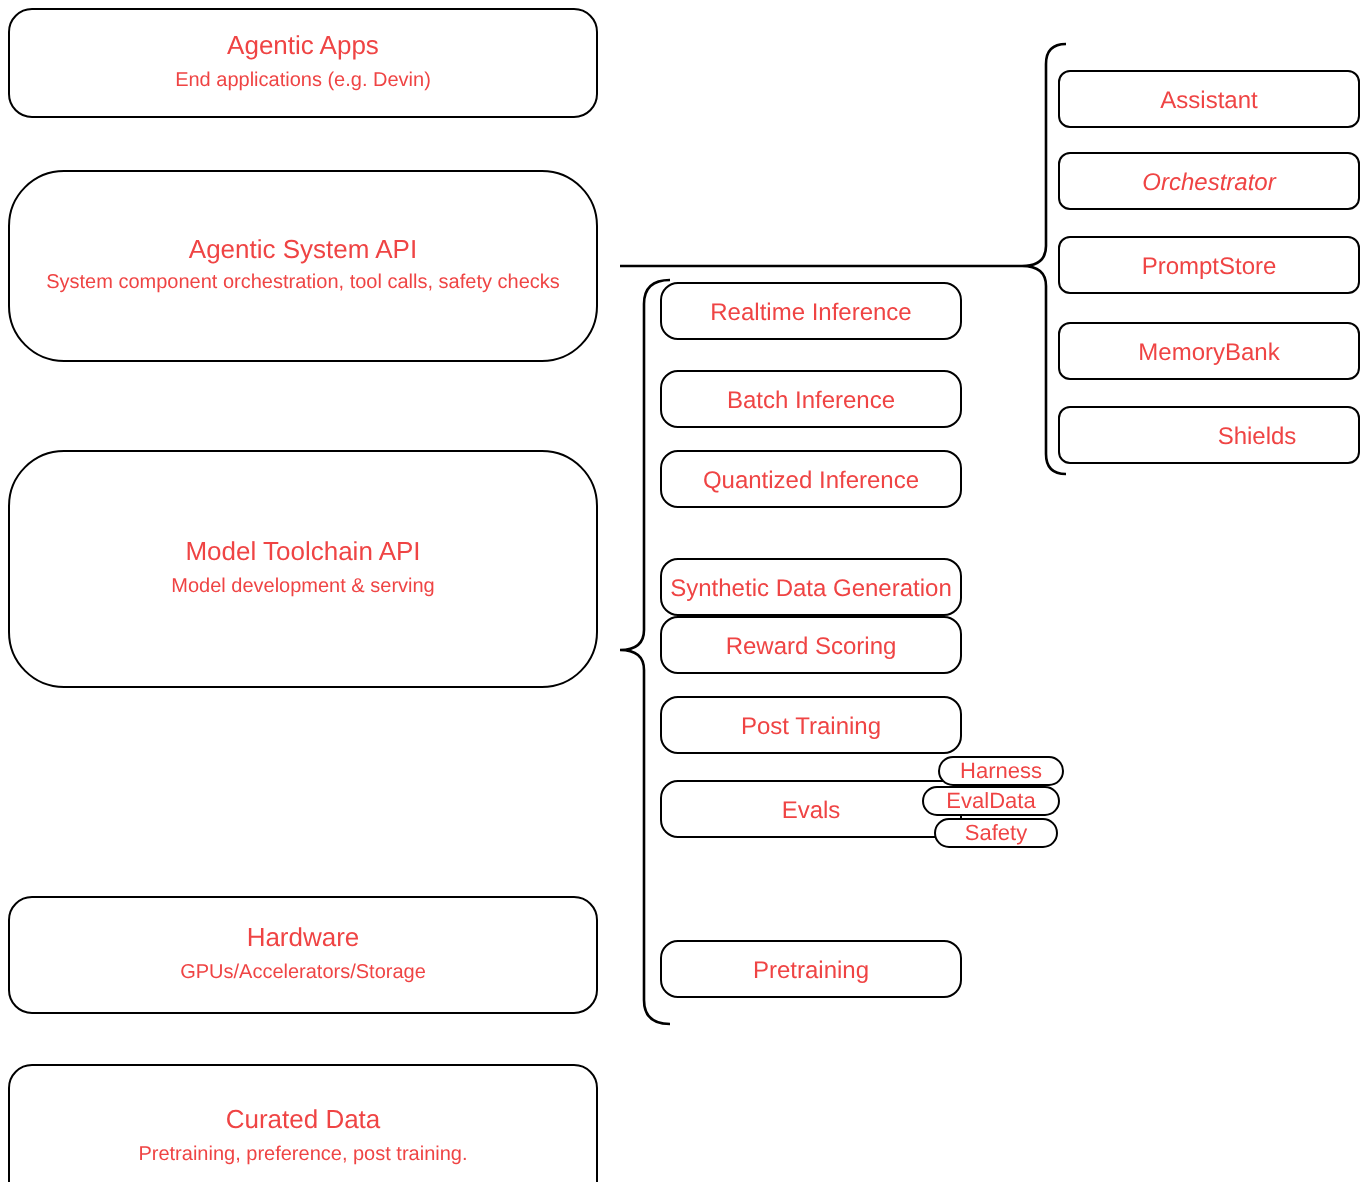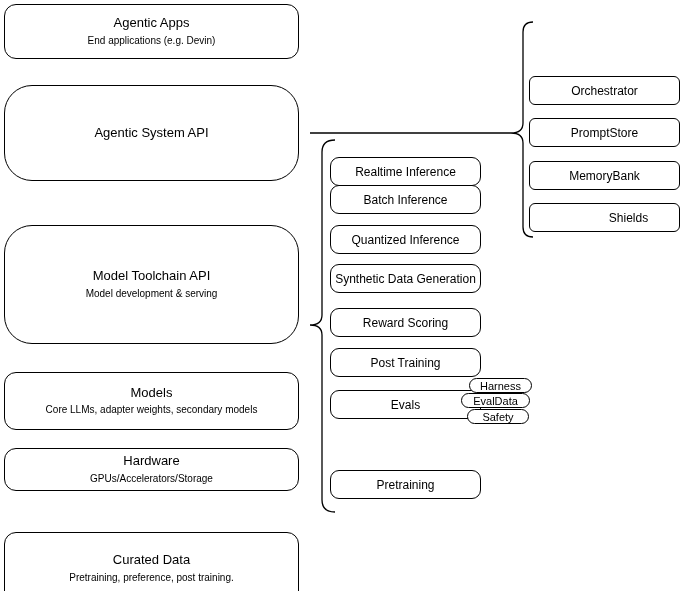--- a/index.html
+++ b/index.html
@@ -1,43 +1,43 @@
 <!DOCTYPE html>
 <html><head>
 <meta charset="utf-8">
 <style>
   html,body{margin:0;padding:0;background:#ffffff;}
   #canvas{
     position:relative;width:682px;height:591px;background:#ffffff;
-    font-family:"Liberation Sans","DejaVu Sans",sans-serif;color:#000000;
+    font-family:"Liberation Sans","DejaVu Sans",sans-serif;color:#ef4444;
     overflow:hidden;
   }
   .node{
     position:absolute;box-sizing:border-box;background:#ffffff;
     border:1.3px solid #000;display:flex;flex-direction:column;
     align-items:center;justify-content:center;text-align:center;
   }
   
   .lbox{left:4px;width:295px;gap:4px;padding:0 10px;}
   .lbox .title{font-size:13px;line-height:1.15;}
   .lbox .subtitle{font-size:10px;line-height:1.2;}
   .b1{top:4px;height:55px;border-radius:12px;}
   .b2{top:85px;height:96px;border-radius:28px;}
   .b3{top:225px;height:119px;border-radius:28px;}
   .b4{top:372px;height:58px;border-radius:12px;}
-  .b5{top:448px;height:43px;border-radius:12px;align-items:center;}
+  .b5{top:448px;height:59px;border-radius:12px;align-items:center;}
   .b6{top:532px;height:73px;border-radius:12px;}
   
   .mbox{left:330px;width:151px;height:29px;border-radius:9px;font-size:12px;}
-  .m0{top:141px;margin-top:16px;} .m1{top:185px;} .m2{top:225px;}
-  .m3{top:264px;} .m4{top:308px;} .m5{top:348px;}
+  .m0{top:141px;} .m1{top:185px;} .m2{top:225px;}
+  .m3{top:279px;} .m4{top:308px;} .m5{top:348px;}
   .m6{top:390px;} .m7{top:430px;} .m8{top:470px;}
   
   .rbox{left:529px;width:151px;height:29px;border-radius:6px;font-size:12px;}
-  .r0{top:35px;} .r1{top:76px;} .r2{top:118px;} .r3{top:161px;} .r4{top:203px;padding-left:48px;}
+  .r0{top:35px;} .r1{top:76px;font-style:italic;} .r2{top:118px;} .r3{top:161px;} .r4{top:203px;padding-left:48px;}
   
   .oval{
     position:absolute;box-sizing:border-box;background:#ffffff;
     border:1.2px solid #000;border-radius:999px;display:flex;
     align-items:center;justify-content:center;font-size:11px;z-index:5;
   }
   .o0{left:469px;top:378px;width:63px;height:15px;}
   .o1{left:461px;top:393px;width:69px;height:15px;}
   .o2{left:467px;top:409px;width:62px;height:15px;}
   
@@ -47,28 +47,25 @@
 <body>
 
 <div id="canvas">
 
   <div class="node lbox b1">
     <div class="title">Agentic Apps</div>
     <div class="subtitle">End applications (e.g. Devin)</div>
   </div>
   <div class="node lbox b2">
     <div class="title">Agentic System API</div>
+    <div class="subtitle">System component orchestration, tool calls, safety checks</div>
   </div>
   <div class="node lbox b3">
     <div class="title">Model Toolchain API</div>
     <div class="subtitle">Model development &amp; serving</div>
-  </div>
-  <div class="node lbox b4">
-    <div class="title">Models</div>
-    <div class="subtitle">Core LLMs, adapter weights, secondary models</div>
   </div>
   <div class="node lbox b5">
     <div class="title">Hardware</div>
     <div class="subtitle">GPUs/Accelerators/Storage</div>
   </div>
   <div class="node lbox b6">
     <div class="title">Curated Data</div>
     <div class="subtitle">Pretraining, preference, post training.</div>
   </div>
 
@@ -78,20 +75,21 @@
   <div class="node mbox m3">Synthetic Data Generation</div>
   <div class="node mbox m4">Reward Scoring</div>
   <div class="node mbox m5">Post Training</div>
   <div class="node mbox m6">Evals</div>
   <div class="node mbox m8">Pretraining</div>
 
   <div class="oval o0">Harness</div>
   <div class="oval o1">EvalData</div>
   <div class="oval o2">Safety</div>
 
+  <div class="node rbox r0">Assistant</div>
   <div class="node rbox r1">Orchestrator</div>
   <div class="node rbox r2">PromptStore</div>
   <div class="node rbox r3">MemoryBank</div>
   <div class="node rbox r4">Shields</div>
 
   <svg id="connectors" viewBox="0 0 682 591" xmlns="http://www.w3.org/2000/svg">
 
     <path d="M310,133 L511,133" fill="none" stroke="#000" stroke-width="1.3"></path>
 
     <path d="M533,22 Q523,22 523,32 L523,123 Q523,133 511,133 Q523,133 523,143 L523,227 Q523,237 533,237" fill="none" stroke="#000" stroke-width="1.3"></path>

